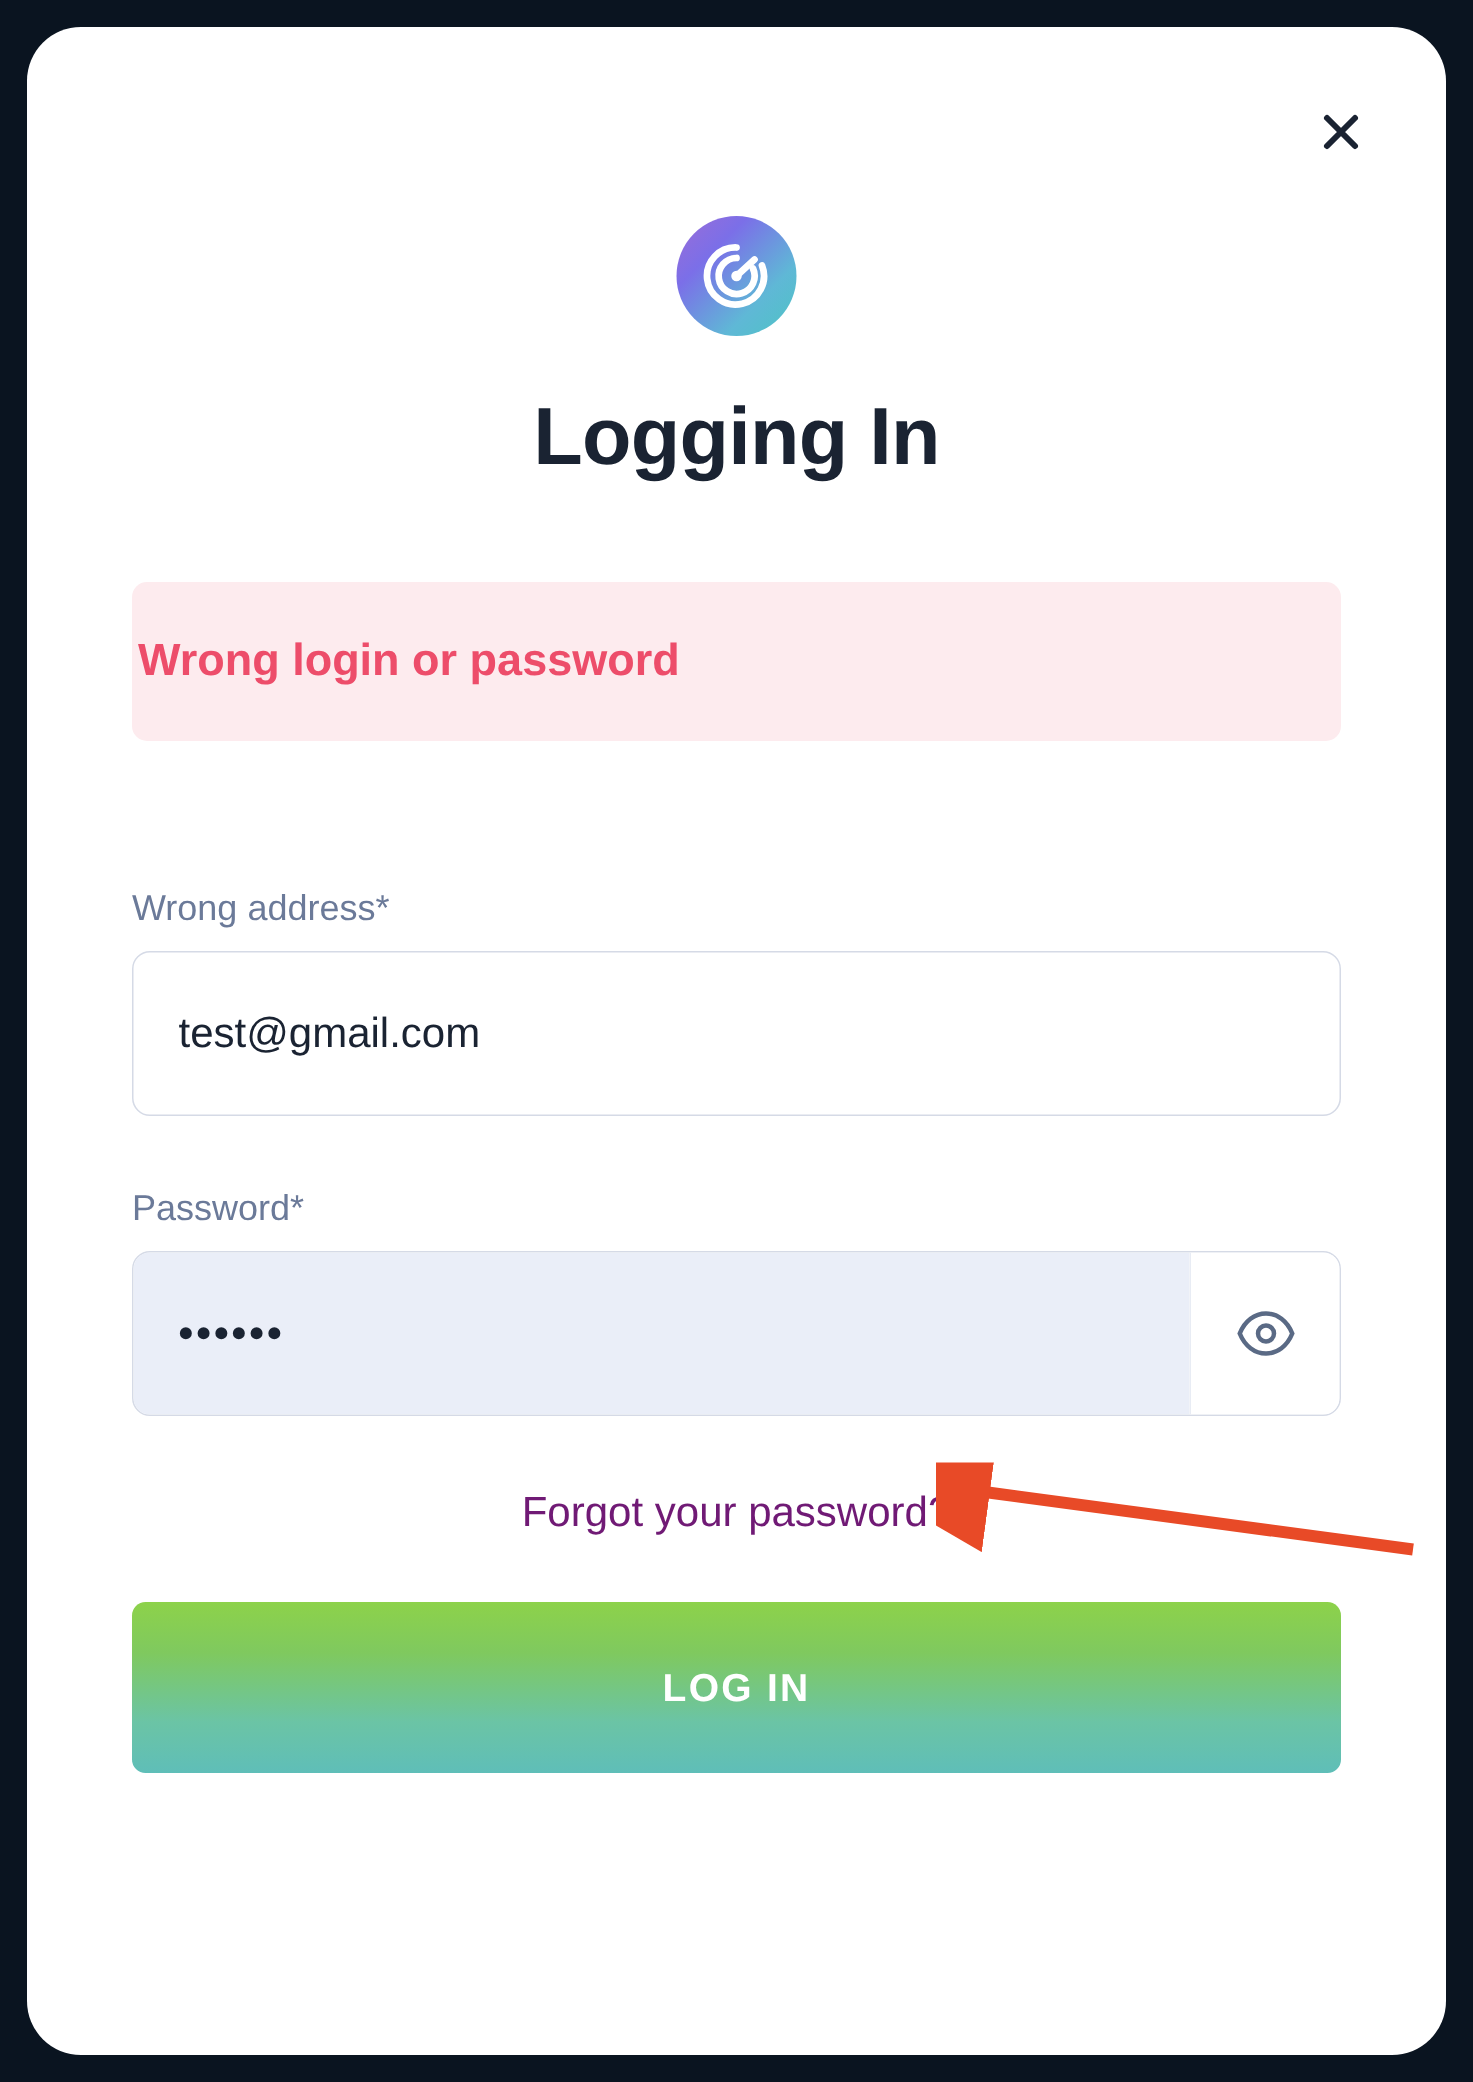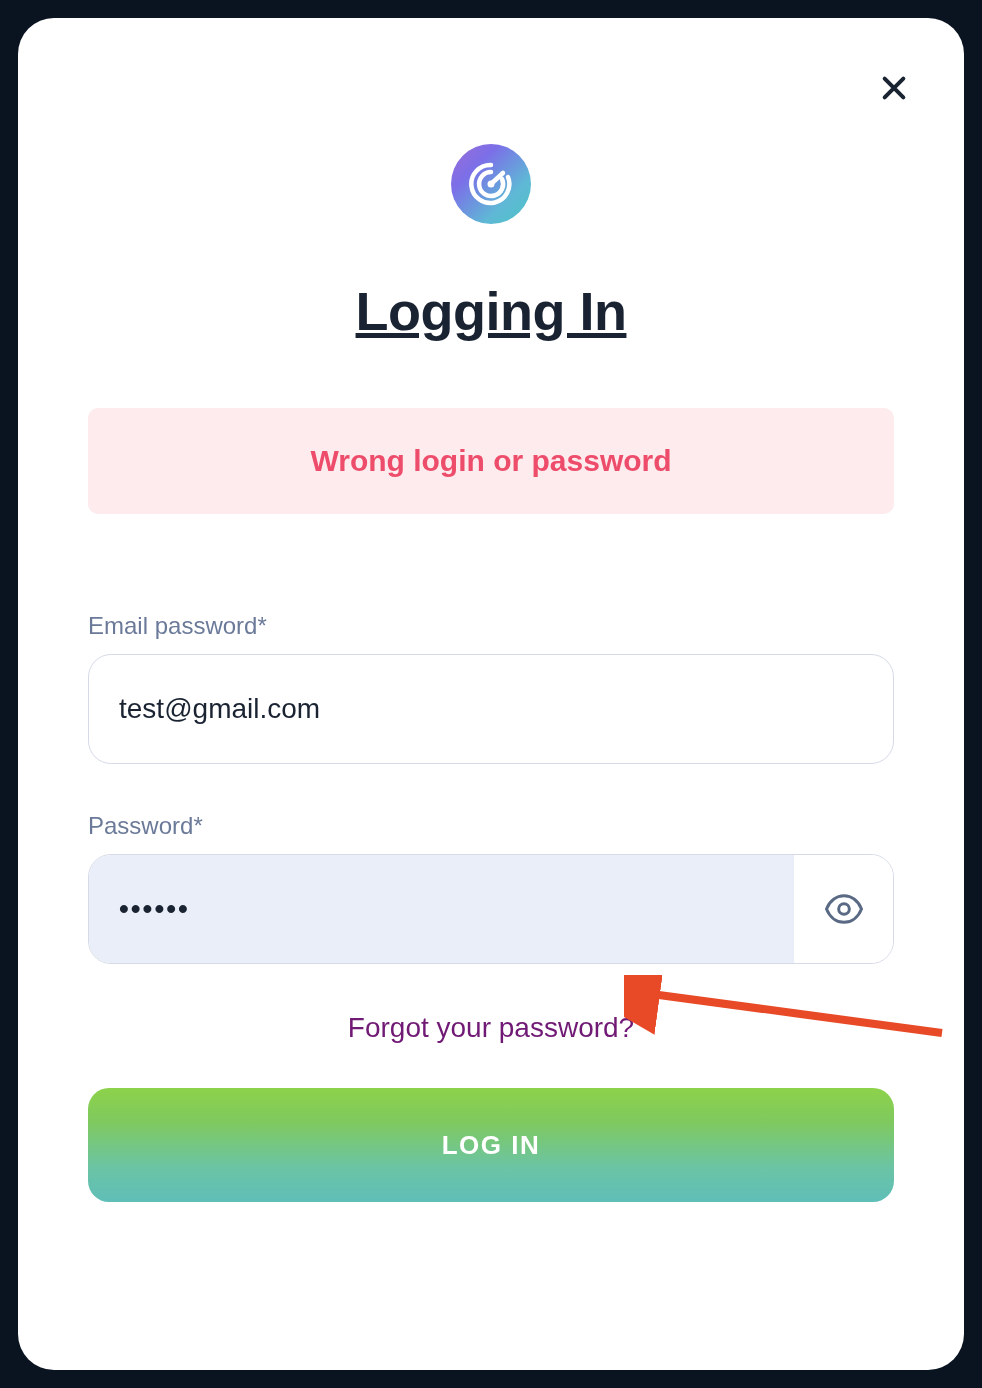--- a/index.html
+++ b/index.html
@@ -49,34 +49,33 @@
       background: linear-gradient(135deg, #9b6dd7 0%, #7b6fe8 30%, #5fb8d6 70%, #4dc4c4 100%);
       display: flex;
       align-items: center;
       justify-content: center;
     }
     .logo svg {
       width: 54px;
       height: 54px;
     }
     .title {
-      margin-top: 56px;
+      margin-top: 36px;
       font-size: 54px;
       font-weight: 700;
       color: #1a2332;
       letter-spacing: -0.5px;
-      text-decoration: underline;
     }
     .error-banner {
       margin-top: 66px;
       width: 100%;
       background: #fdebee;
       border-radius: 10px;
-      padding: 36px 20px;
-      text-align: center;
+      padding: 36px 4px;
+      text-align: left;
     }
     .error-banner-text {
       color: #ed4d6a;
       font-size: 30px;
       font-weight: 600;
     }
     .form {
       margin-top: 98px;
       width: 100%;
     }
@@ -87,21 +86,21 @@
       display: block;
       font-size: 24px;
       color: #6b7a99;
       margin-bottom: 14px;
       font-weight: 400;
     }
     .input-wrap {
       width: 100%;
       height: 110px;
       border: 1.5px solid #d5dae6;
-      border-radius: 23px;
+      border-radius: 12px;
       display: flex;
       align-items: center;
       overflow: hidden;
     }
     .input {
       flex: 1;
       height: 100%;
       border: none;
       outline: none;
       padding: 0 30px;
@@ -144,21 +143,21 @@
       color: #701a75;
       font-weight: 500;
       margin-top: 2px;
       margin-bottom: 44px;
       cursor: pointer;
     }
     .login-btn {
       width: 100%;
       height: 114px;
       border: none;
-      border-radius: 21px;
+      border-radius: 9px;
       background: linear-gradient(180deg, #8dd24a 0%, #7fc95f 30%, #6bc4a5 70%, #5fbeb8 100%);
       color: #ffffff;
       font-size: 26px;
       font-weight: 700;
       letter-spacing: 1.5px;
       cursor: pointer;
     }
     .signup-row {
       margin-top: 48px;
       text-align: center;
@@ -203,21 +202,21 @@
 
   <h1 class="title">Logging In</h1>
 
   <div class="error-banner">
     <div class="error-banner-text">Wrong login or password</div>
   </div>
 
   <div class="form">
 
     <div class="form-group">
-      <label class="label">Email password*</label>
+      <label class="label">Wrong address*</label>
       <div class="input-wrap">
         <input class="input" type="text" value="test@gmail.com" style="">
       </div>
     </div>
 
     <div class="form-group">
       <label class="label">Password*</label>
       <div class="input-wrap password-wrap">
         <div class="input-area">
           <span class="password-dots">••••••</span>

